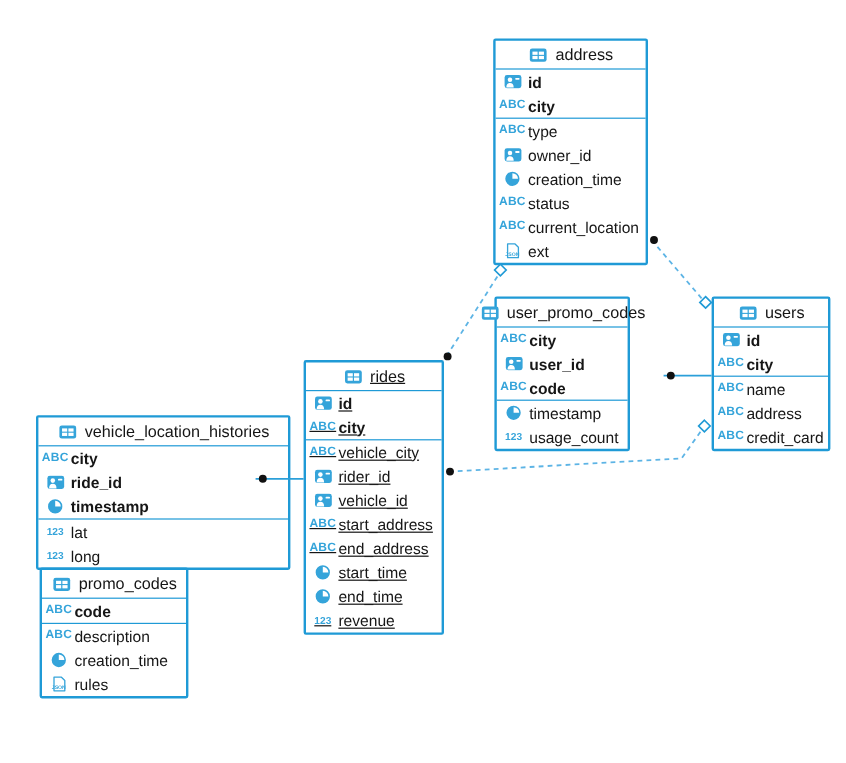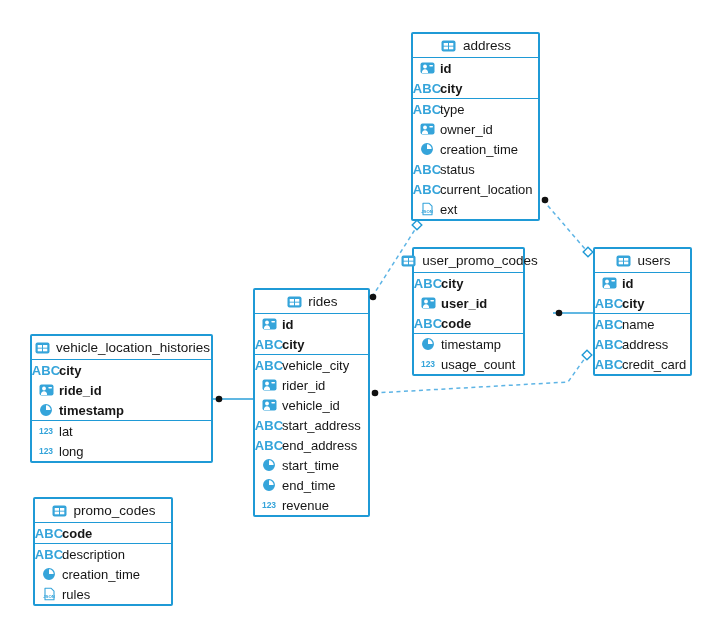--- a/index.html
+++ b/index.html
@@ -43,21 +43,21 @@
   }
   .erd-row.pk{font-weight:700;}
   .icon-box{
     width:18px;
     display:flex;
     align-items:center;
     justify-content:center;
     flex:0 0 18px;
   }
   .txt-icon{
-    font-size:13px;
+    font-size:10px;
     font-weight:700;
     letter-spacing:0.2px;
     color:var(--accent-icon);
     line-height:1;
   }
   .num-icon{
     font-size:8.5px;
     font-weight:600;
     color:var(--accent-icon);
     line-height:1;
@@ -257,21 +257,21 @@
           <span>address</span>
         </div>
         <div class="erd-row">
           <span class="icon-box">
             <span class="txt-icon">ABC</span>
           </span>
           <span>credit_card</span>
         </div>
       </div>
     </div>
-    <div class="erd-table" style="left: 253px; top: 288px; width: 117px;">
+    <div class="erd-table" style="left: 253px; top: 300px; width: 117px; text-decoration: underline;">
       <div class="erd-header">
         <span class="icon-box">
           <svg width="15" height="12" viewBox="0 0 15 12">
             <rect x="0.5" y="0.5" width="14" height="11" rx="2" fill="#35a4da"></rect>
             <rect x="2.7" y="3" width="4.3" height="2.7" fill="#fff"></rect>
             <rect x="8" y="3" width="4.3" height="2.7" fill="#fff"></rect>
             <rect x="2.7" y="6.6" width="4.3" height="2.7" fill="#fff"></rect>
             <rect x="8" y="6.6" width="4.3" height="2.7" fill="#fff"></rect>
           </svg>
         </span>
@@ -356,21 +356,21 @@
           <span>end_time</span>
         </div>
         <div class="erd-row">
           <span class="icon-box">
             <span class="num-icon">123</span>
           </span>
           <span>revenue</span>
         </div>
       </div>
     </div>
-    <div class="erd-table" style="left: 30px; top: 334px; width: 183px;">
+    <div class="erd-table" style="left: 30px; top: 346px; width: 212px;">
       <div class="erd-header">
         <span class="icon-box">
           <svg width="15" height="12" viewBox="0 0 15 12">
             <rect x="0.5" y="0.5" width="14" height="11" rx="2" fill="#35a4da"></rect>
             <rect x="2.7" y="3" width="4.3" height="2.7" fill="#fff"></rect>
             <rect x="8" y="3" width="4.3" height="2.7" fill="#fff"></rect>
             <rect x="2.7" y="6.6" width="4.3" height="2.7" fill="#fff"></rect>
             <rect x="8" y="6.6" width="4.3" height="2.7" fill="#fff"></rect>
           </svg>
         </span>
@@ -412,21 +412,21 @@
           <span>lat</span>
         </div>
         <div class="erd-row">
           <span class="icon-box">
             <span class="num-icon">123</span>
           </span>
           <span>long</span>
         </div>
       </div>
     </div>
-    <div class="erd-table" style="left: 33px; top: 497px; width: 140px; text-align: right;">
+    <div class="erd-table" style="left: 33px; top: 473px; width: 124px; text-align: right;">
       <div class="erd-header">
         <span class="icon-box">
           <svg width="15" height="12" viewBox="0 0 15 12">
             <rect x="0.5" y="0.5" width="14" height="11" rx="2" fill="#35a4da"></rect>
             <rect x="2.7" y="3" width="4.3" height="2.7" fill="#fff"></rect>
             <rect x="8" y="3" width="4.3" height="2.7" fill="#fff"></rect>
             <rect x="2.7" y="6.6" width="4.3" height="2.7" fill="#fff"></rect>
             <rect x="8" y="6.6" width="4.3" height="2.7" fill="#fff"></rect>
           </svg>
         </span>

